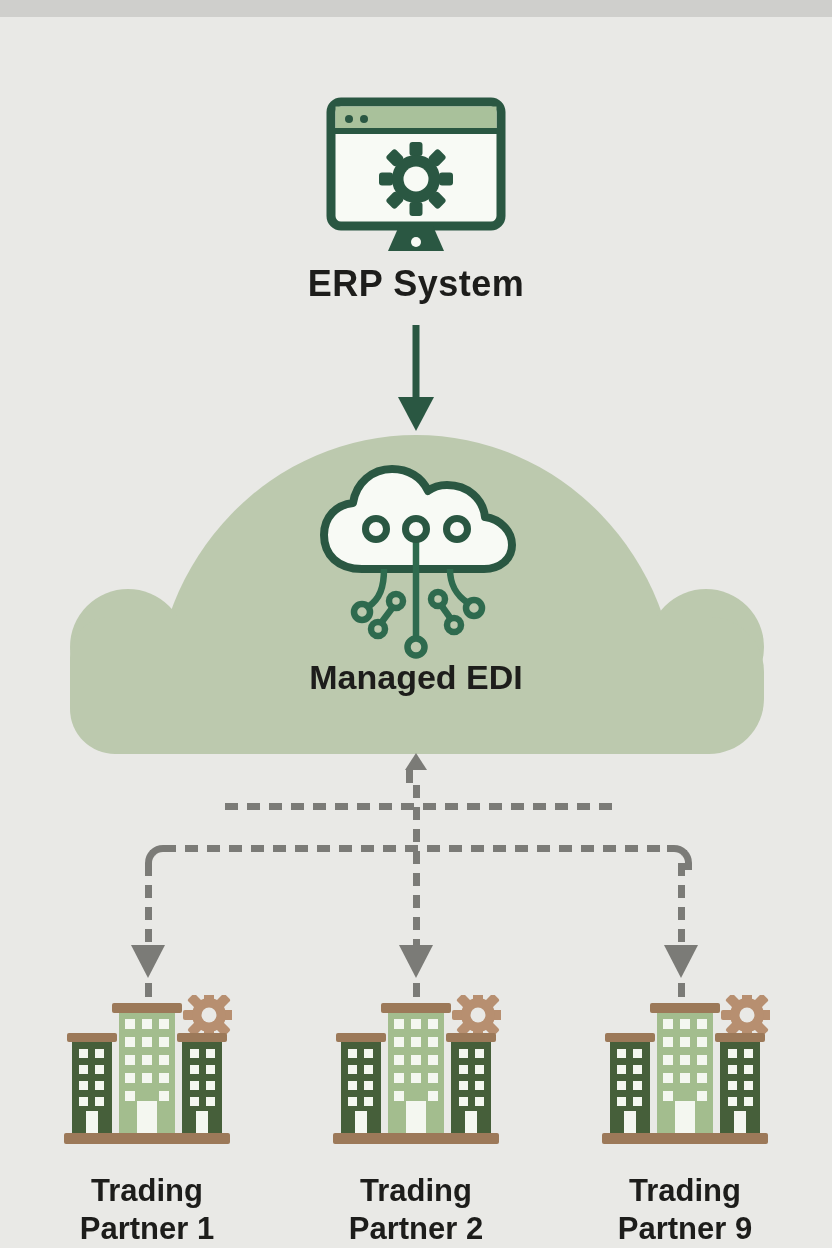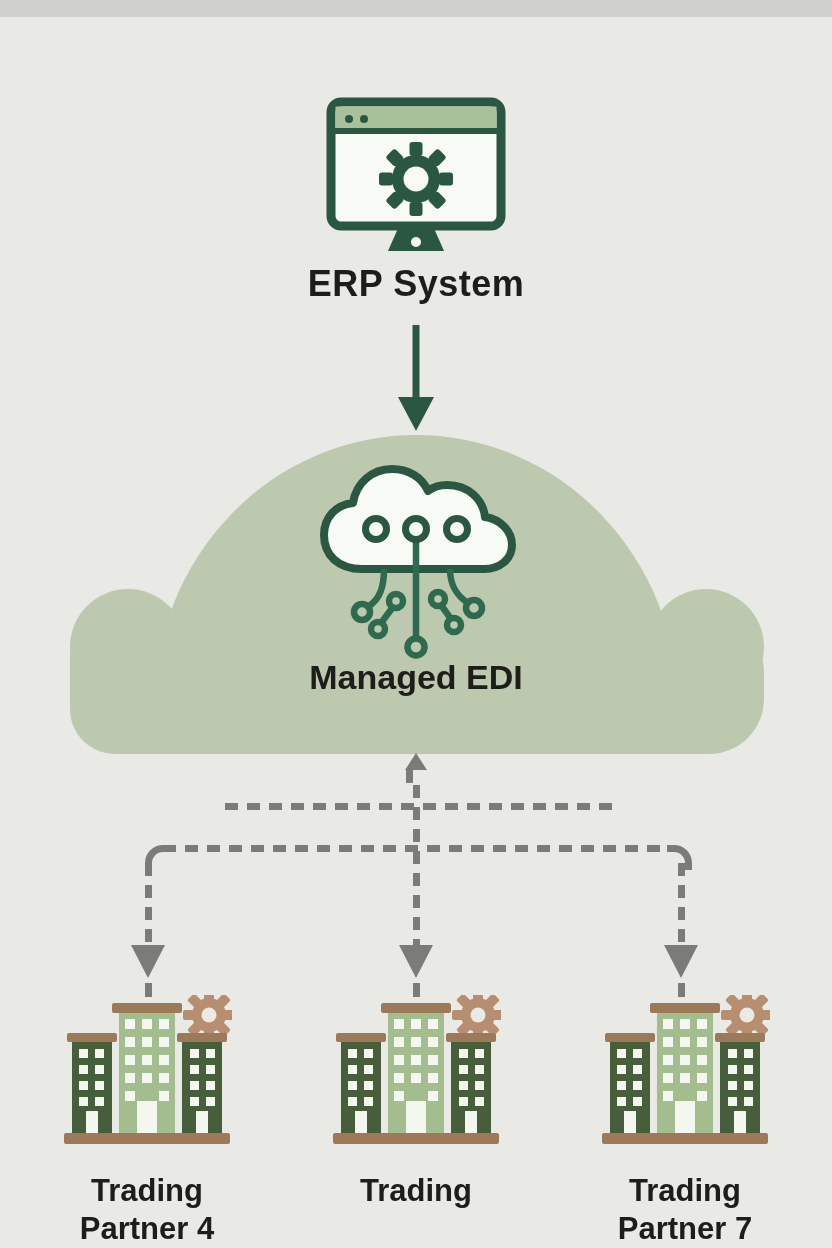--- a/index.html
+++ b/index.html
@@ -215,36 +215,37 @@
   <div class="stub" style="left:145px;top:966px;"></div>
   <div class="stub" style="left:413px;top:966px;"></div>
   <div class="stub" style="left:678px;top:966px;"></div>
 
   <div class="partner" style="left:62px;">
     <svg class="bldg-svg" viewBox="0 0 170 150">
       <use href="#bldg"></use>
     </svg>
     <div class="p-label">
       <div>Trading</div>
-      <div>Partner 4</div>
+      <div>Partner 1</div>
     </div>
   </div>
 
   <div class="partner" style="left:331px;">
     <svg class="bldg-svg" viewBox="0 0 170 150">
       <use href="#bldg"></use>
     </svg>
     <div class="p-label">
       <div>Trading</div>
+      <div>Partner 2</div>
     </div>
   </div>
 
   <div class="partner" style="left:600px;">
     <svg class="bldg-svg" viewBox="0 0 170 150">
       <use href="#bldg"></use>
     </svg>
     <div class="p-label">
       <div>Trading</div>
-      <div>Partner 7</div>
+      <div>Partner 9</div>
     </div>
   </div>
 
 </div>
 
 </body></html>

